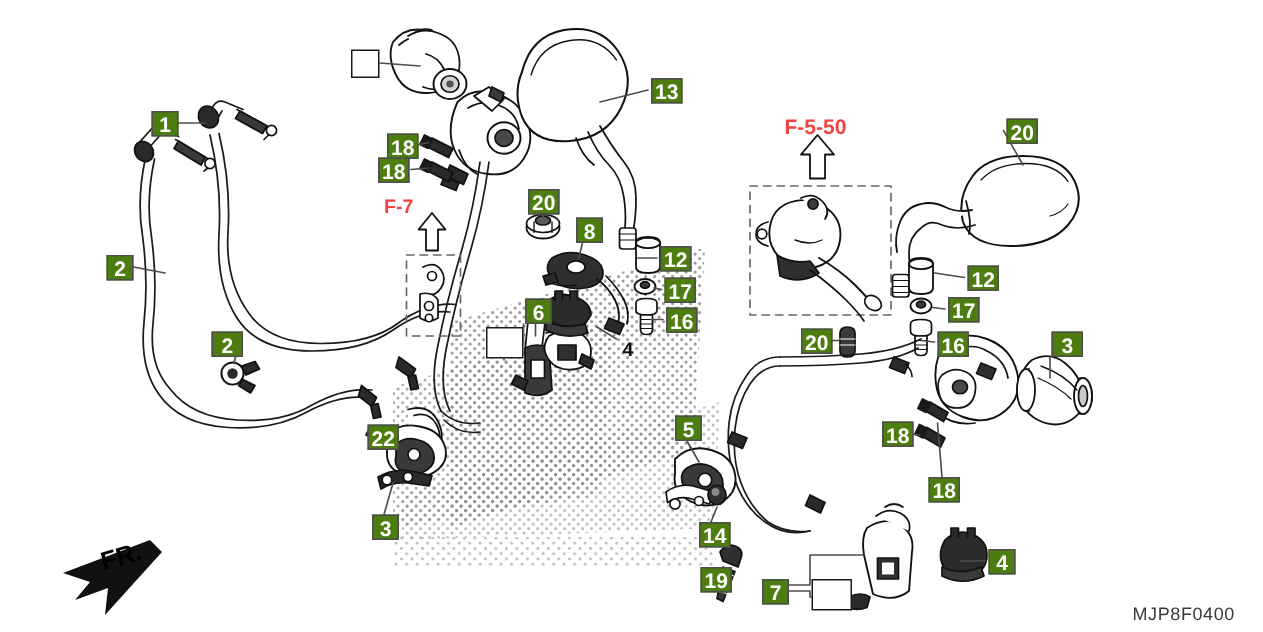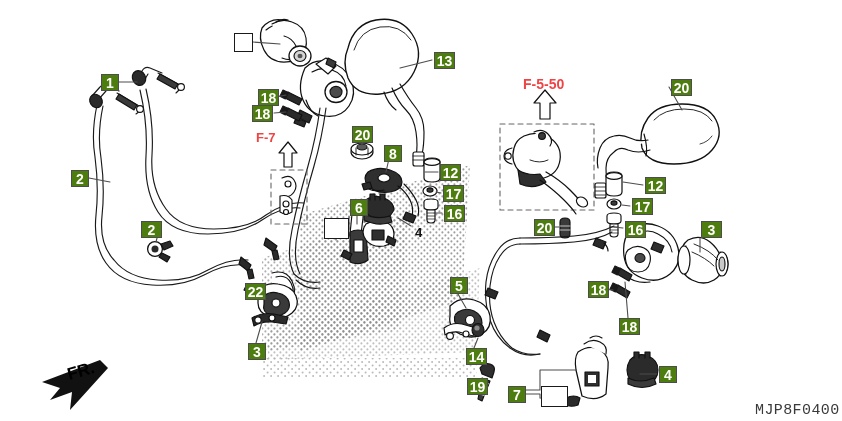--- a/index.html
+++ b/index.html
@@ -70,22 +70,22 @@
     font-weight:700;
     line-height:1;
     transform:rotate(-16deg);
     transform-origin:left bottom;
   }
 
   
   .docnum{
     position:absolute;
     color:#3a3a3a;
-    font-family:Liberation Mono, monospace;
-    font-size:15px;
+    font-family:Liberation Sans, sans-serif;
+    font-size:12px;
     font-weight:400;
     letter-spacing:.4px;
     line-height:1;
   }
 </style>
 </head>
 <body>
 
 <div id="sheet">
 

